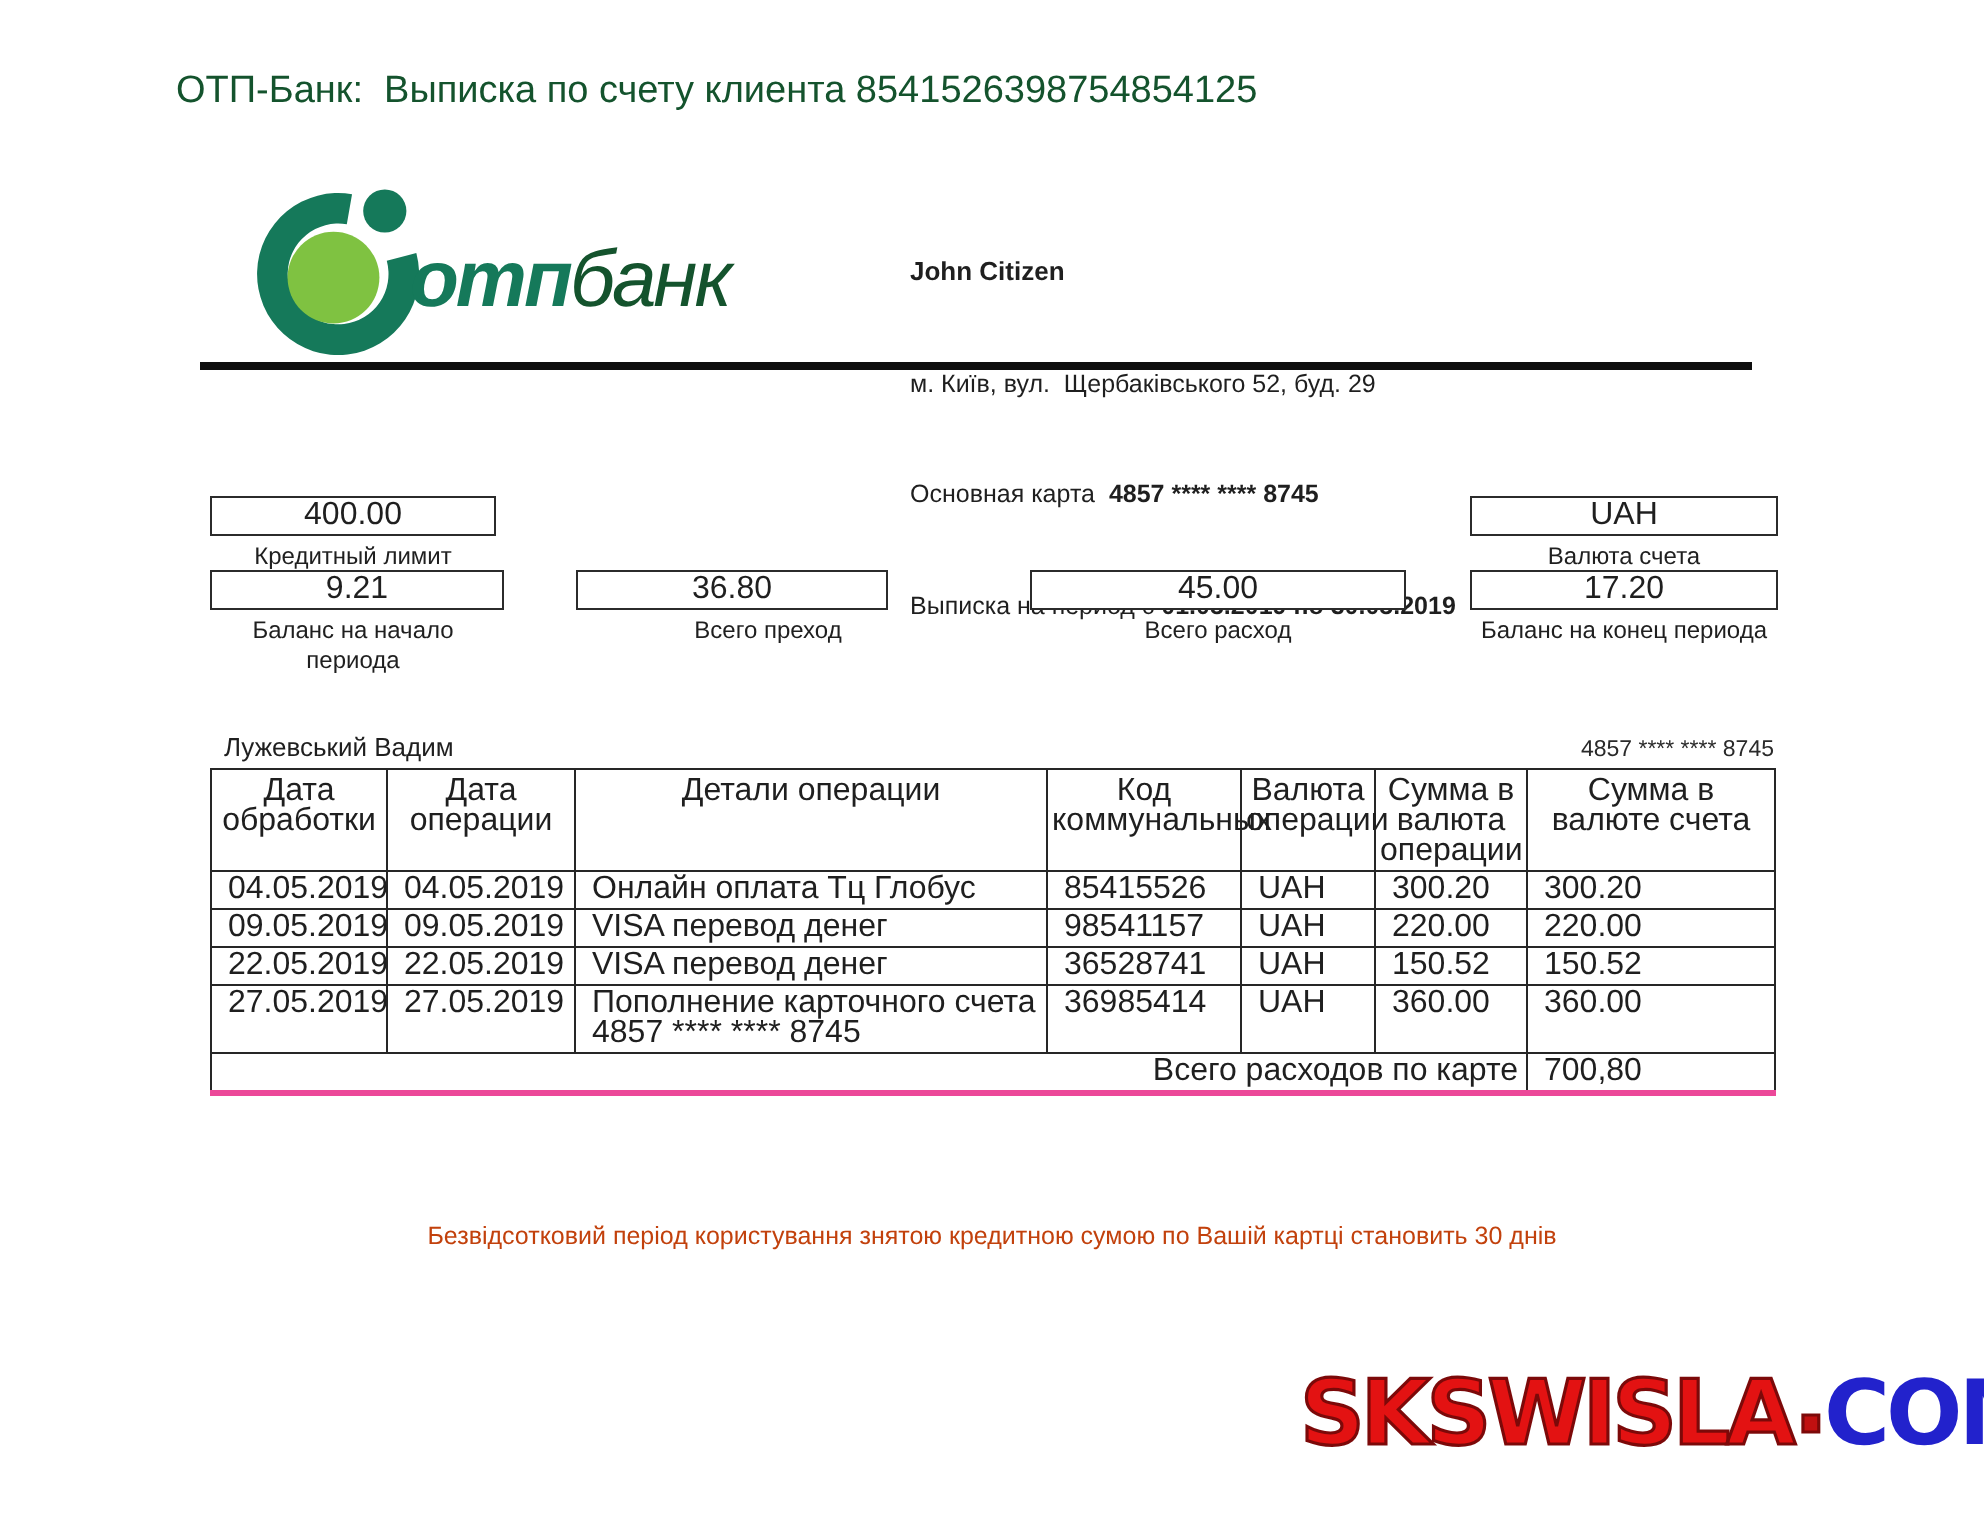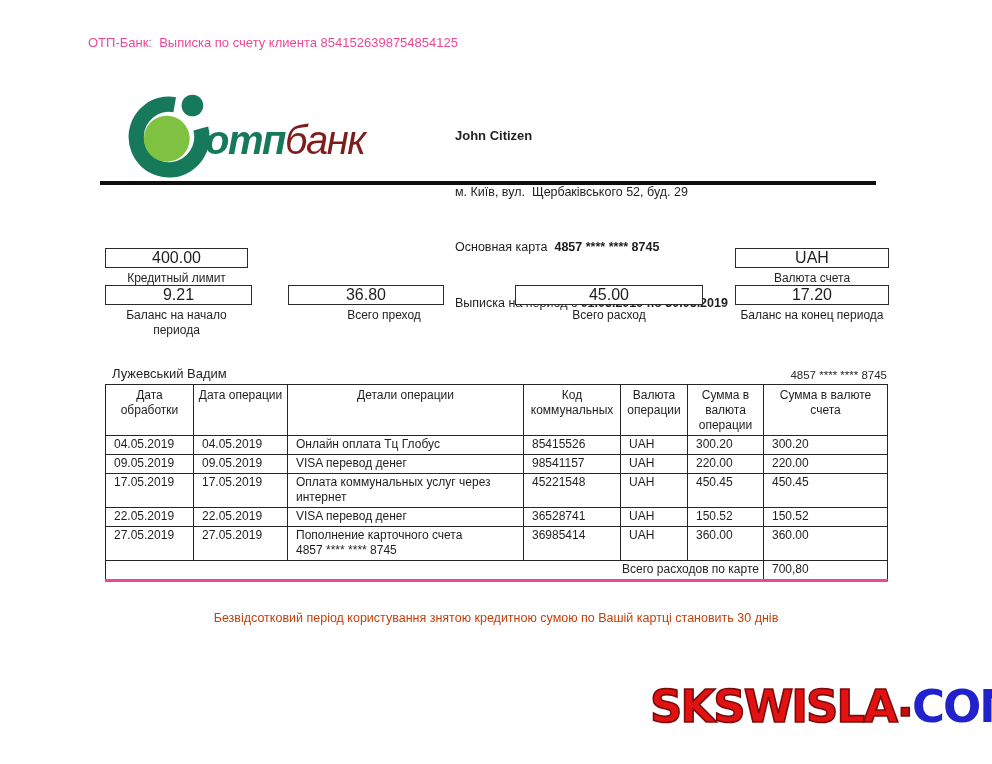--- a/index.html
+++ b/index.html
@@ -1,46 +1,46 @@
 <!DOCTYPE html>
 <html><head>
 <meta charset="utf-8">
 <style>
   * { margin:0; padding:0; box-sizing:border-box; }
   html,body { background:#ffffff; }
   body { font-family:"Liberation Sans", sans-serif; color:#1f1f1f; }
   .page { position:relative; width:992px; height:764px; background:#fff; overflow:hidden; }
 
-  .top-title { position:absolute; left:88px; top:35px; font-size:13px; color:#ec4899; white-space:pre; }
+  .top-title { position:absolute; left:88px; top:35px; font-size:19px; color:#14532d; white-space:pre; }
 
   
   .logo-mark { position:absolute; left:124px; top:92px; }
   .logo-text { position:absolute; left:205px; top:118px; font-size:40px; font-style:italic; letter-spacing:-1.5px; white-space:nowrap; }
   .logo-text .otp { font-weight:800; color:#15795a; }
-  .logo-text .bank { font-weight:500; color:#7f1d1d;margin-top:34px; }
+  .logo-text .bank { font-weight:500; color:#14532d;margin-top:34px; }
 
   .sep-line { position:absolute; left:100px; top:181px; width:776px; height:4px; background:#0e0e0e; }
 
   
   .customer { position:absolute; left:455px; top:90px; font-size:12.5px; line-height:18.5px; white-space:pre; }
   .customer .name { font-weight:bold; font-size:13px; }
   .bold { font-weight:bold; }
 
   
   .sbox { position:absolute; height:20px; border:1px solid #2b2b2b; background:#fff;
           font-size:16px; line-height:18px; text-align:center; }
   .slabel { position:absolute; font-size:12px; line-height:15px; text-align:center; }
 
   
   .stmt { position:absolute; left:105px; top:361px; width:782px; }
   .stmt-head { display:flex; justify-content:space-between; align-items:flex-end; height:23px; padding-bottom:3px; }
   .stmt-name { font-weight:normal; font-size:13px; padding-left:7px; }
   .stmt-card { font-size:11.5px; color:#2a2a2a; }
 
-  table.tx { width:782px; table-layout:fixed; border-collapse:collapse; font-size:12px; }
+  table.tx { width:782px; table-layout:fixed; border-collapse:collapse; font-size:16px; }
   table.tx th, table.tx td { border:1px solid #262626; }
   table.tx th { font-weight:normal; text-align:center; vertical-align:top; padding:3px 2px 2px; height:46px; line-height:15px; }
   table.tx td { vertical-align:top; padding:1px 4px 2px 8px; line-height:15px; height:17px; }
   td.detail { white-space:pre-line; }
   tr.total td { border-bottom:3px solid #ec4899; }
   td.total-label { text-align:right; padding-right:8px; }
 
   .footer-note { position:absolute; left:0; top:611px; width:992px; text-align:center; font-size:12.5px; color:#c2410c; }
 
   
@@ -134,30 +134,20 @@
         <tr>
           <td>09.05.2019</td>
           <td>09.05.2019</td>
           <td class="detail">VISA перевод денег</td>
           <td>98541157</td>
           <td>UAH</td>
           <td>220.00</td>
           <td>220.00</td>
         </tr>
         <tr>
-          <td>17.05.2019</td>
-          <td>17.05.2019</td>
-          <td class="detail">Оплата коммунальных услуг через
-интернет</td>
-          <td>45221548</td>
-          <td>UAH</td>
-          <td>450.45</td>
-          <td>450.45</td>
-        </tr>
-        <tr>
           <td>22.05.2019</td>
           <td>22.05.2019</td>
           <td class="detail">VISA перевод денег</td>
           <td>36528741</td>
           <td>UAH</td>
           <td>150.52</td>
           <td>150.52</td>
         </tr>
         <tr>
           <td>27.05.2019</td>

